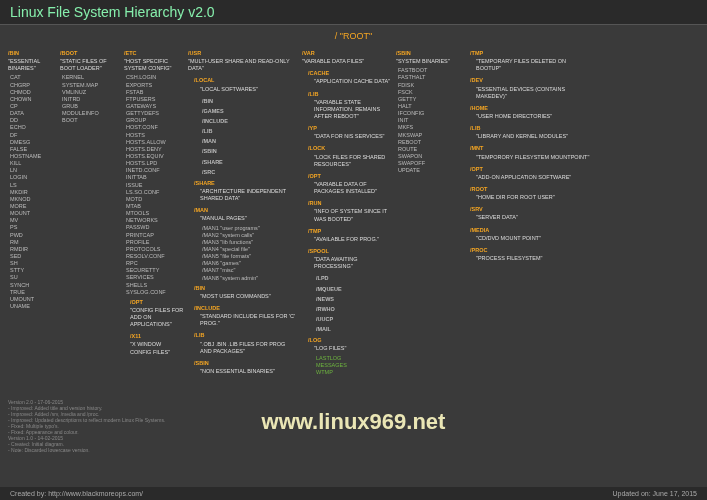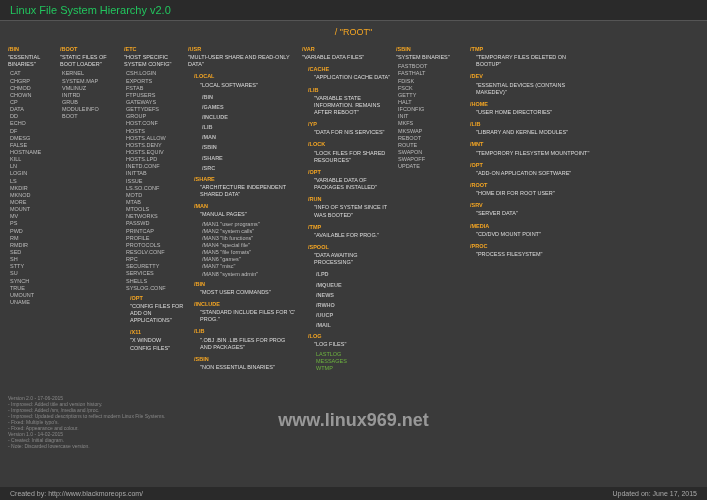--- a/index.html
+++ b/index.html
@@ -1,29 +1,29 @@
 <!DOCTYPE html>
 <html><head>
 <meta charset="utf-8">
 <style>
 *{margin:0;padding:0;box-sizing:border-box}
 body{background:#3a3a3a;color:#e0e0e0;font-family:Arial,sans-serif;width:707px;height:500px;overflow:hidden;position:relative}
-.header{background:#2a2a2a;padding:4px 10px;font-size:11px;color:#22c55e;border-bottom:1px solid #555}
+.header{background:#2a2a2a;padding:4px 10px;font-size:14px;color:#86efac;border-bottom:1px solid #555}
 .footer{position:absolute;bottom:0;left:0;right:0;background:#2a2a2a;padding:3px 10px;font-size:7px;color:#aaa;display:flex;justify-content:space-between}
 .main{padding:6px 8px;position:relative;height:450px}
 .root{text-align:center;color:#f5a623;font-size:9px;margin-bottom:6px}
 .cols{display:flex;gap:4px;font-size:5.5px;line-height:1.3}
 .col{display:flex;flex-direction:column}
 .dir{color:#f5a623;font-weight:bold;margin-top:3px;margin-bottom:1px}
 .desc{color:#ddd;font-size:5.5px;margin-bottom:2px}
 .item{color:#bbb;padding-left:2px}
 .sub{margin-left:6px}
 .sub2{margin-left:12px}
 .highlight{color:#6db33f}
-.watermark{position:absolute;bottom:40px;left:50%;transform:translateX(-50%);color:#a3a3a3;font-size:18px;font-weight:bold;opacity:0.9;z-index:10}
+.watermark{position:absolute;bottom:40px;left:50%;transform:translateX(-50%);color:#fef9c3;font-size:22px;font-weight:bold;opacity:0.9;z-index:10}
 .version{position:absolute;bottom:22px;left:8px;font-size:5px;color:#888;line-height:1.2}
 .c1{width:48px}.c2{width:60px}.c3{width:60px}.c4{width:110px}.c5{width:90px}.c6{width:70px}.c7{width:120px}
 </style>
 </head>
 <body>
 
 <div class="header">Linux File System Hierarchy v2.0</div>
 
 <div class="main">
 <div class="root">/ "ROOT"</div>

